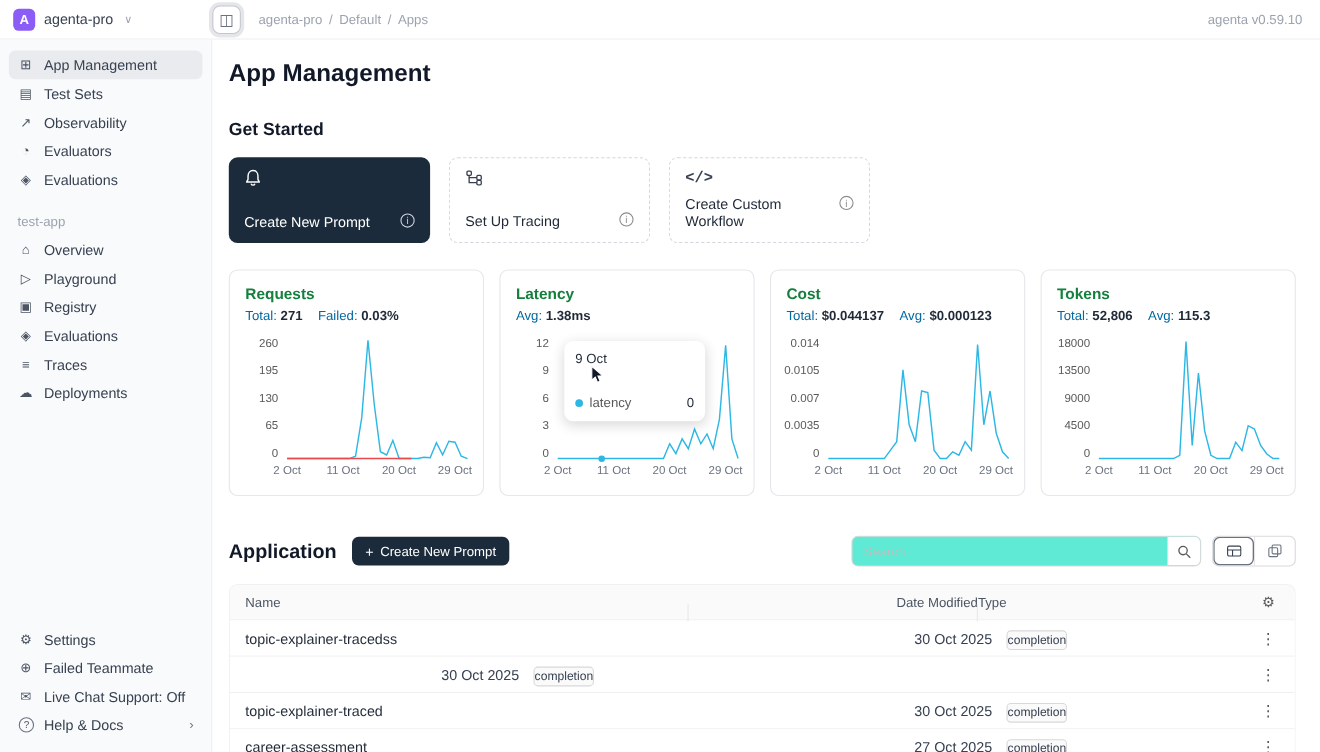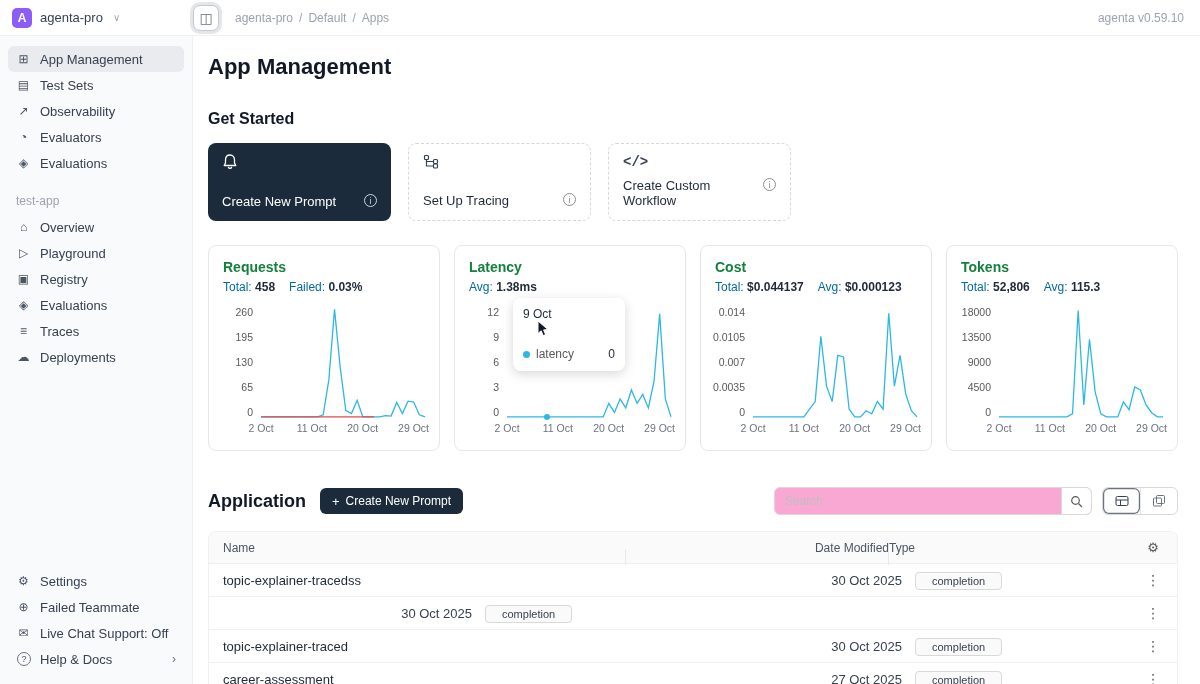--- a/index.html
+++ b/index.html
@@ -53,35 +53,35 @@
   .stat-value { color:#1f2937; font-weight:600; }
   .cc-body { display:flex; margin-top:12px; height:112px; }
   .cc-yticks { width:38px; display:flex; flex-direction:column; justify-content:space-between; align-items:flex-end; padding-right:8px; font-size:10.5px; color:#595959; }
   .cc-plot { flex:1; position:relative; }
   .cc-svg { position:absolute; inset:0; width:100%; height:100%; overflow:visible; }
   .hover-dot { position:absolute; width:6px; height:6px; border-radius:50%; background:#2db7e5; }
   .cc-xticks { margin-left:38px; position:relative; height:14px; margin-top:4px; font-size:10.5px; color:#6b7280; }
   .cc-xticks span { position:absolute; top:0; transform:translateX(-50%); white-space:nowrap; }
 
   
-  .chart-tooltip { position:absolute; left:58px; top:52px; width:112px; background:#fff; border-radius:8px; box-shadow:0 3px 12px rgba(0,0,0,.16); padding:9px 10px 10px; z-index:5; }
+  .chart-tooltip { position:absolute; left:58px; top:64px; width:128px; background:#fff; border-radius:8px; box-shadow:0 3px 12px rgba(0,0,0,.16); padding:9px 10px 10px; z-index:5; }
   .tt-date { font-size:12px; color:#1f2937; margin-bottom:26px; }
   .tt-row { display:flex; align-items:center; gap:6px; }
   .tt-dot { width:7px; height:7px; border-radius:50%; background:#2db7e5; flex-shrink:0; }
   .tt-series { font-size:12px; color:#595959; }
   .tt-val { margin-left:auto; font-size:12px; color:#1f2937; }
   .cursor-svg { position:absolute; left:24px; top:22px; }
 
   
   .app-header { display:flex; align-items:center; margin-top:36px; }
   .app-heading { font-size:18px; font-weight:600; color:#111827; }
   .create-btn { margin-left:14px; background:#1b2b3b; color:#fff; border:none; border-radius:6px; height:26px; padding:0 12px; font-size:12px; display:flex; align-items:center; gap:6px; cursor:pointer; font-family:inherit; }
   .create-btn .plus { font-size:13px; }
   .controls { margin-left:auto; display:flex; gap:10px; align-items:center; }
-  .search-box { display:flex; align-items:center; border:1px solid #d9d9d9; border-radius:6px; width:318px; height:28px; background:#f9a8d4; overflow:hidden; }
+  .search-box { display:flex; align-items:center; border:1px solid #d9d9d9; border-radius:6px; width:318px; height:28px; background:#5eead4; overflow:hidden; }
   .search-input { flex:1; border:none; outline:none; padding:0 10px; font-size:12px; color:#374151; background:transparent; font-family:inherit; }
   .search-input::placeholder { color:#bfbfbf; }
   .search-btn { width:30px; height:100%; border:none; border-left:1px solid #d9d9d9; background:#fff; display:flex; align-items:center; justify-content:center; cursor:pointer; }
   .view-toggle { display:flex; border:1px solid #d9d9d9; border-radius:6px; height:28px; background:#fff; }
   .vt-btn { width:37px; border:none; background:transparent; display:flex; align-items:center; justify-content:center; cursor:pointer; }
   .vt-btn.active { box-shadow: inset 0 0 0 1.2px #6b7280; border-radius:6px; }
   .vt-btn + .vt-btn { border-left:1px solid #e5e5e5; }
 
   
   .table { margin-top:16px; border:1px solid #f0f0f0; border-bottom:none; border-radius:8px 8px 0 0; overflow:hidden; }
@@ -89,21 +89,21 @@
   .th { position:relative; }
   .th-sep::after { content:""; position:absolute; right:0; top:8px; height:16px; width:1px; background:#e8e8e8; }
   .col-name { width:417px; padding-left:14px; }
   .col-date { width:263px;text-align:right; }
   .col-type { flex:1; }
   .col-actions { width:48px; display:flex; justify-content:center; }
   .gear { color:#595959; font-size:13px; cursor:pointer; }
   .trow { display:flex; height:33px; align-items:center; border-bottom:1px solid #f0f0f0; font-size:13px; background:#fff; cursor:pointer;gap:13px; }
   .td-name { color:#1f2937; }
   .td-date { color:#374151; }
-  .tag { border:1px solid #d9d9d9; background:#fafafa; border-radius:4px; padding:2px 16px; font-size:11px; color:#374151; }
+  .tag { border:1px solid #d9d9d9; background:#fafafa; border-radius:4px; padding:2px 0; font-size:11px; color:#374151; }
   .kebab { color:#595959; font-size:14px; cursor:pointer; padding:0 6px; }
 </style>
 </head>
 <body>
 
 <header class="topbar">
   <div class="workspace">
     <span class="avatar">A</span>
     <span class="workspace-name">agenta-pro</span>
     <span class="chev">∨</span>
@@ -234,21 +234,21 @@
           <span>Create Custom Workflow</span>
           <span class="info-circle">i</span>
         </div>
       </div>
     </div>
 
     <div class="charts-row">
       <div class="chart-card">
         <div class="cc-title">Requests</div>
         <div class="cc-stats">
-            <span><span class="stat-label">Total:</span> <span class="stat-value">458</span></span>
+            <span><span class="stat-label">Total:</span> <span class="stat-value">271</span></span>
             <span><span class="stat-label">Failed:</span> <span class="stat-value">0.03%</span></span>
           </div>
         <div class="cc-body">
           <div class="cc-yticks">
               <div>260</div>
               <div>195</div>
               <div>130</div>
               <div>65</div>
               <div>0</div>
             </div>

